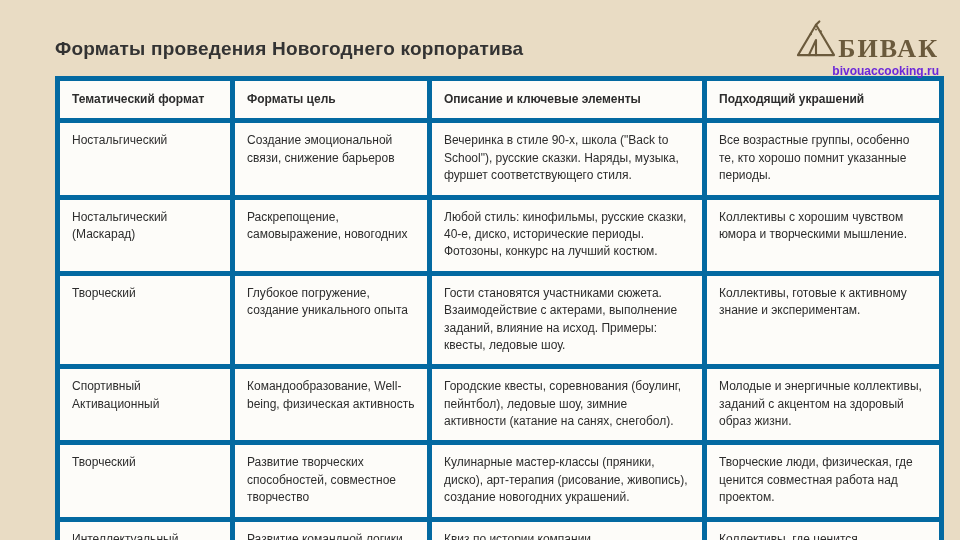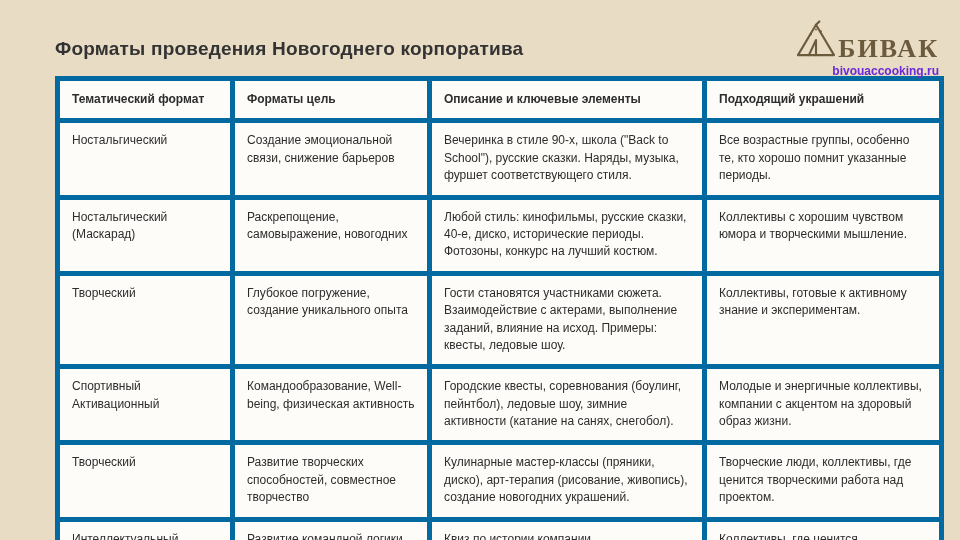--- a/index.html
+++ b/index.html
@@ -126,27 +126,27 @@
       <tr>
         <td class="fmt">Творческий</td>
         <td>Глубокое погружение, создание уникального опыта</td>
         <td>Гости становятся участниками сюжета. Взаимодействие с актерами, выполнение заданий, влияние на исход. Примеры: квесты, ледовые шоу.</td>
         <td>Коллективы, готовые к активному знание и экспериментам.</td>
       </tr>
       <tr>
         <td class="fmt">Спортивный Активационный</td>
         <td>Командообразование, Well-being, физическая активность</td>
         <td>Городские квесты, соревнования (боулинг, пейнтбол), ледовые шоу, зимние активности (катание на санях, снегобол).</td>
-        <td>Молодые и энергичные коллективы, компании с акцентом на здоровый образ жизни.</td>
+        <td>Молодые и энергичные коллективы, заданий с акцентом на здоровый образ жизни.</td>
       </tr>
       <tr>
         <td class="fmt">Творческий</td>
         <td>Развитие творческих способностей, совместное творчество</td>
         <td>Кулинарные мастер-классы (пряники, диско), арт-терапия (рисование, живопись), создание новогодних украшений.</td>
-        <td>Творческие люди, коллективы, где ценится творческими работа над проектом.</td>
+        <td>Творческие люди, физическая, где ценится совместная работа над проектом.</td>
       </tr>
       <tr>
         <td class="fmt">Интеллектуальный</td>
         <td>Развитие командной логики, знание друг друга</td>
         <td>Квиз по истории компании, интеллектуальные квесты, игра "Мафия".</td>
         <td>Коллективы, где ценится умственный труд и логическое мышление.</td>
       </tr>
     </tbody>
   </table>
 

